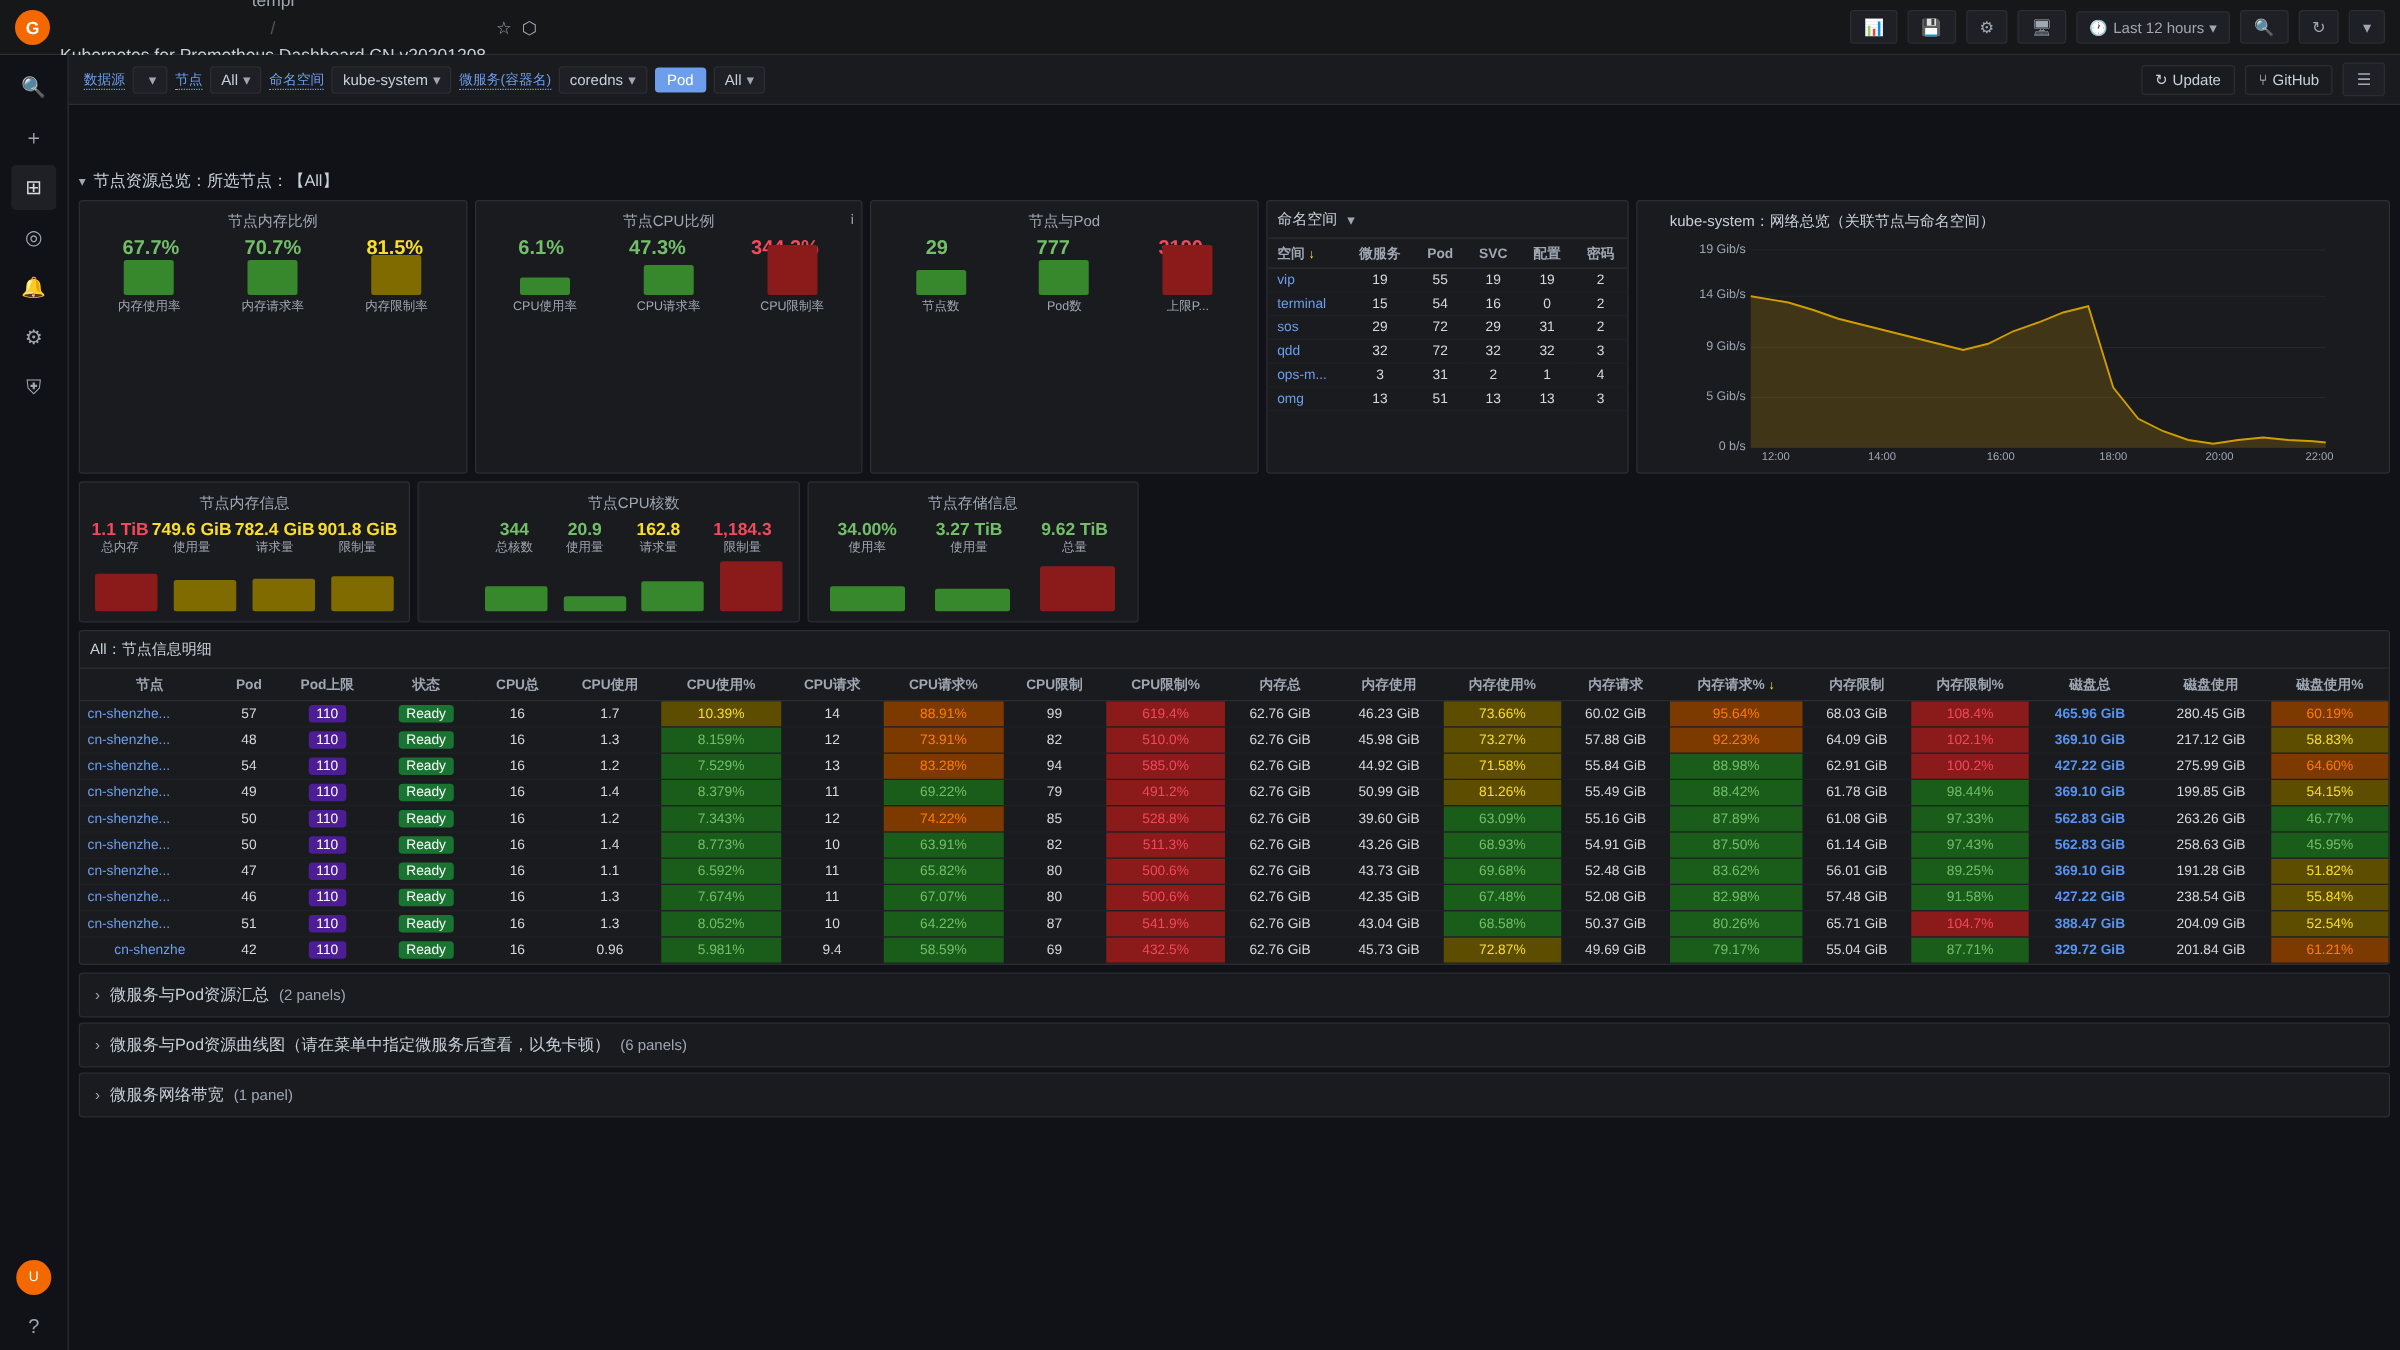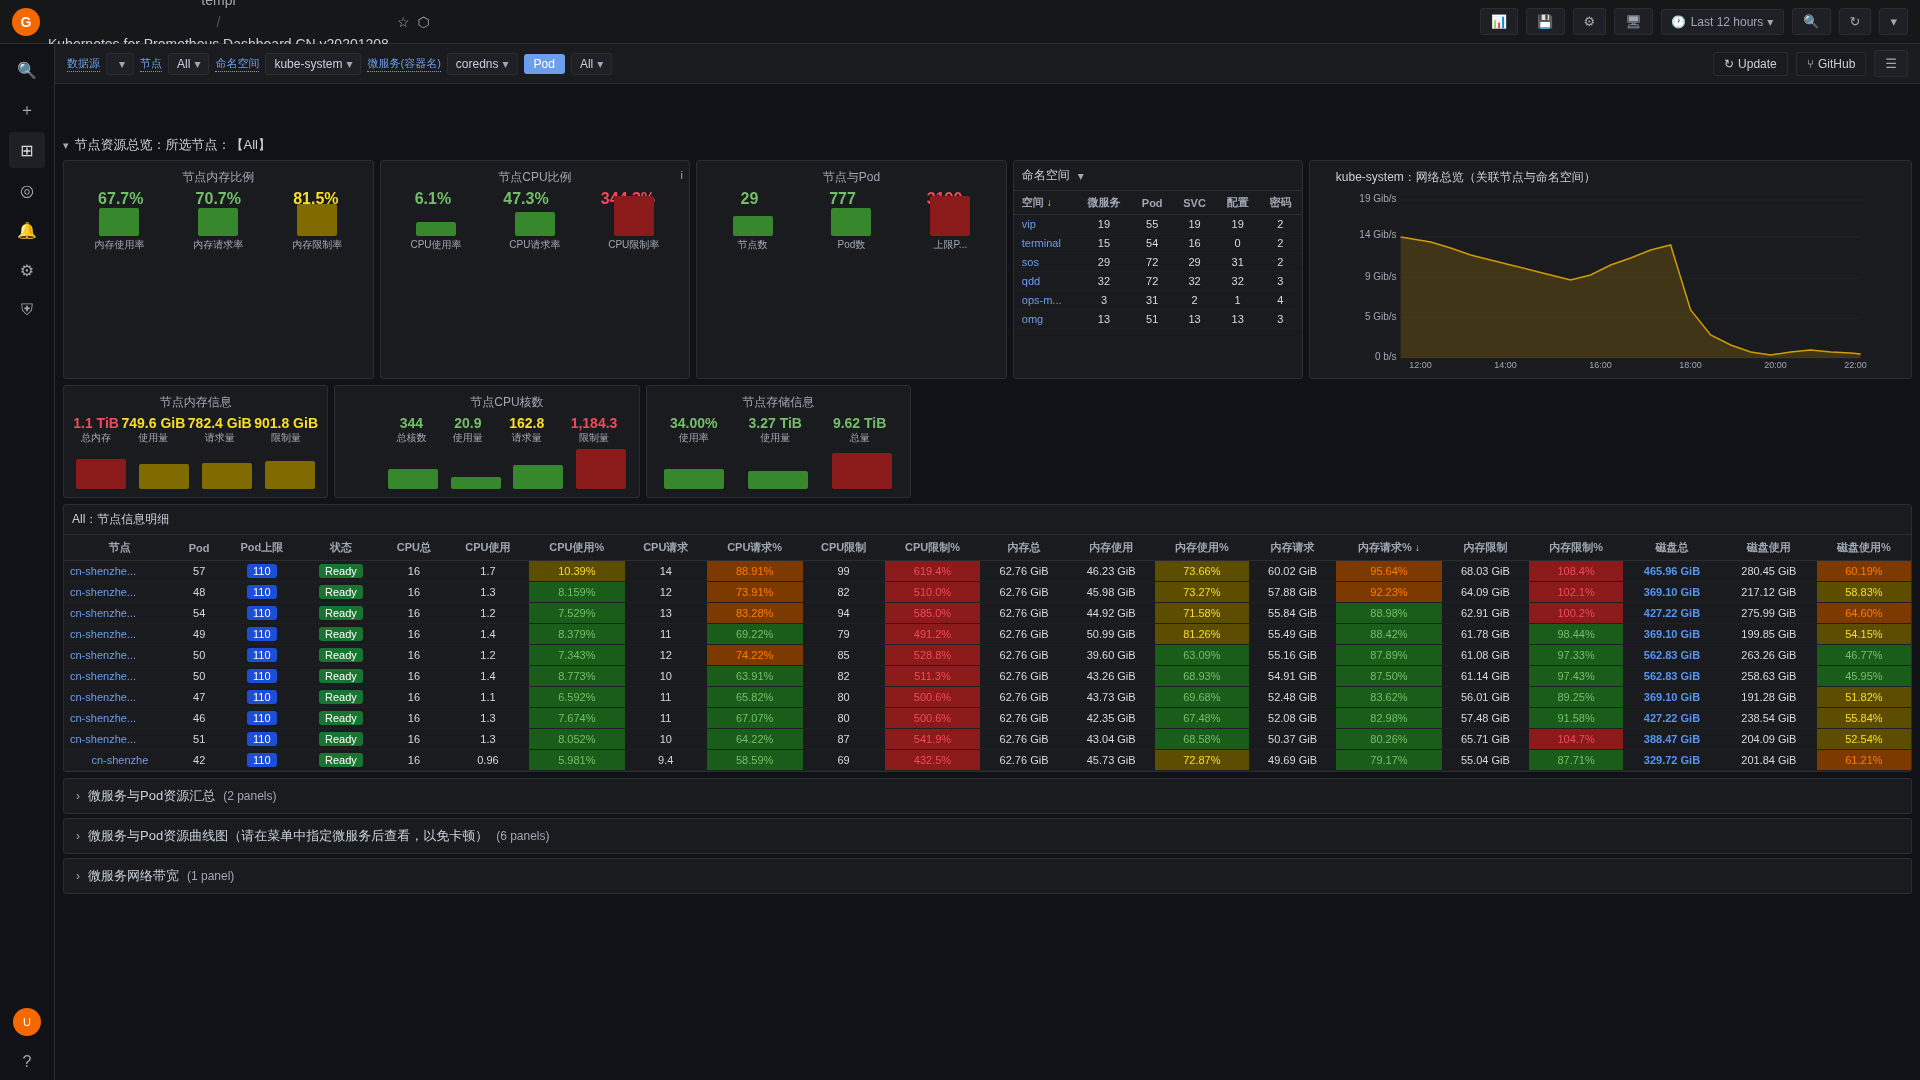--- a/index.html
+++ b/index.html
@@ -196,21 +196,21 @@
       border-bottom: 1px solid #2c2d32; display: flex; align-items: center;
     }
     .node-table { width: 100%; border-collapse: collapse; font-size: 11px; }
     .node-table th {
       background: #1a1b1f; color: #9fa7b3; text-align: center;
       padding: 5px 6px; border-bottom: 1px solid #2c2d32;
       white-space: nowrap; position: sticky; top: 0; z-index: 2;
     }
     .node-table td { padding: 4px 6px; text-align: center; border-bottom: 1px solid #1f2025; }
     .node-table td:first-child { text-align: left; color: #6d9eeb; }
-    .badge-blue { background: #1d4ed8; color: #fff; border-radius: 3px; padding: 1px 6px; font-size: 11px; }
+    .badge-blue { background: #4c1d95; color: #fff; border-radius: 3px; padding: 1px 6px; font-size: 11px; }
     .badge-green { background: #1a7431; color: #fff; border-radius: 3px; padding: 1px 6px; font-size: 11px; }
     .cell-green { background: #1a5c1a; color: #73bf69; }
     .cell-red { background: #8b1a1a; color: #f2495c; }
     .cell-orange { background: #7c3a00; color: #ff7c00; }
     .cell-yellow { background: #5c4d00; color: #fade2a; }
     
     .bottom-sections { margin-top: 6px; }
     .collapsed-section {
       background: #1a1b1f; border: 1px solid #2c2d32; border-radius: 3px;
       padding: 8px 12px; margin-bottom: 4px;

